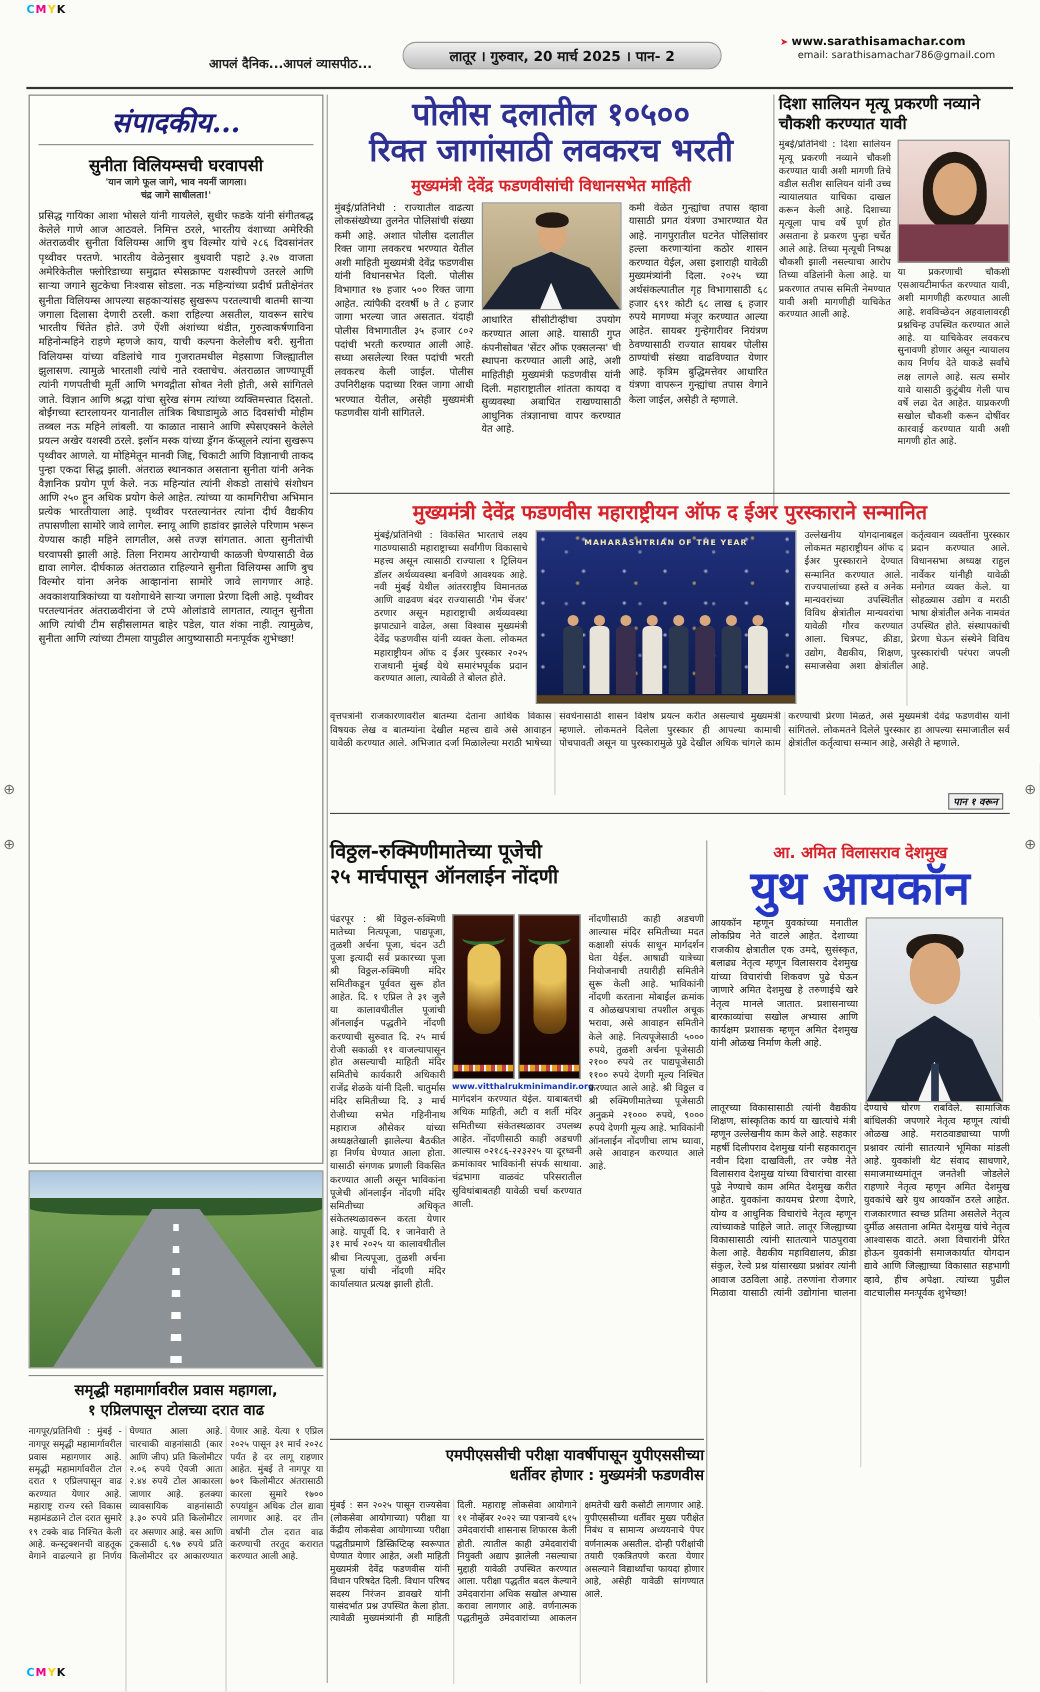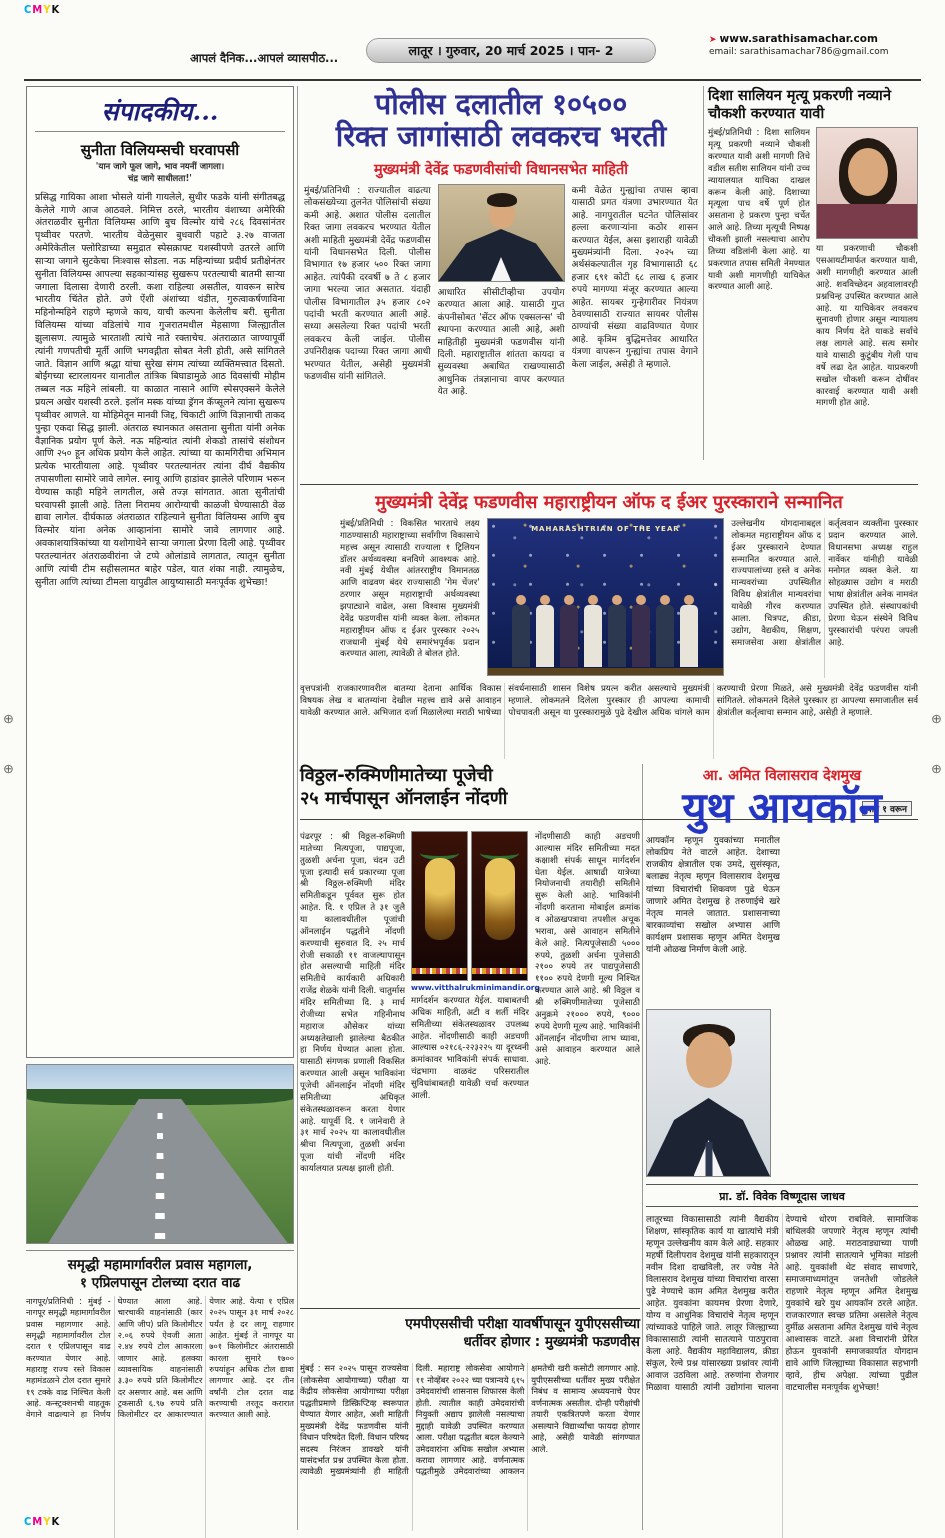--- a/index.html
+++ b/index.html
@@ -14,21 +14,21 @@
   .masthead{position:absolute;left:2px;top:2px;width:152px;height:42px;background:#d81f26;
             border:2px solid #f2c12e;border-radius:4px;display:flex;align-items:center;justify-content:center;}
   .masthead span{color:#fff;font-weight:bold;font-size:20px;text-shadow:1px 1px 0 #7a0d10;white-space:nowrap;}
   .tagline{position:absolute;left:166px;top:20px;font-size:11.5px;font-weight:bold;color:#222;white-space:nowrap;}
   .dateline{position:absolute;left:342px;top:8px;width:288px;height:23px;border-radius:12px;
             background:linear-gradient(#f0f0f0,#bfbfbf);border:1px solid #999;
             display:flex;align-items:center;justify-content:center;font-size:12.5px;font-weight:bold;}
   .webbox{position:absolute;right:0;top:2px;width:212px;font-size:10.5px;text-align:left;}
   .webbox .site{font-weight:bold;color:#111;}
   .webbox .arrow{color:#d81f26;font-size:9px;margin-right:3px;}
-  .webbox .mail{font-size:9px;color:#222;margin-top:2px;}
+  .webbox .mail{font-size:9px;color:#222;margin-top:2px;text-align:center;}
   .header-rule{position:absolute;left:24px;right:24px;top:79px;height:2px;background:#333;}
   
   .vline{position:absolute;width:1px;background:#9a9a9a;}
   .body-text{font-size:9px;line-height:1.38;text-align:justify;color:#151515;overflow:hidden;}
   .cols3{column-count:3;column-gap:7px;column-rule:1px solid #ccc;}
   .cols2{column-count:2;column-gap:7px;column-rule:1px solid #ccc;}
   
   .editorial{position:absolute;left:26px;top:86px;width:268px;height:972px;border:1px solid #777;
              padding:6px 8px;box-sizing:border-box;background:#fdfdfa;}
   .edit-script{font-family:"DejaVu Serif",serif;font-style:italic;font-weight:bold;font-size:25px;
@@ -86,44 +86,44 @@
   .police-body{display:flex;gap:7px;}
   .police-body .col{width:127px;height:258px;}
   .photo-fadnavis{width:127px;height:98px;margin-bottom:4px;}
   
   .disha{position:absolute;left:708px;top:86px;width:210px;}
   .disha-head{font-size:14.5px;font-weight:bold;line-height:1.25;margin-bottom:5px;}
   .disha-body{display:flex;gap:6px;}
   .disha-body .col{width:102px;height:312px;font-size:8.6px;}
   .photo-disha{width:102px;height:112px;margin-bottom:4px;}
   
-  .award{position:absolute;left:300px;top:484px;width:618px;height:336px;border-top:1.5px solid #444;
+  .award{position:absolute;left:300px;top:448px;width:618px;height:292px;border-top:1.5px solid #444;
          border-bottom:1.5px solid #444;box-sizing:border-box;padding-top:4px;}
   .award-head{font-size:18px;font-weight:bold;color:#d6222a;text-align:center;margin-bottom:5px;}
   .award-row{display:flex;gap:7px;margin-left:40px;}
   .award-row .left{width:148px;height:160px;font-size:8.6px;}
   .photo-award{width:252px;height:158px;}
   .award-row .right{width:198px;height:160px;font-size:8.6px;}
   .award-bottom{margin-top:5px;height:76px;font-size:8.6px;}
   .page-note{position:absolute;right:6px;bottom:3px;font-size:9px;font-weight:bold;border:1px solid #666;
-             padding:0 4px;background:#eee;}
+             padding:0 4px;background:#eee;font-style:italic;}
   
   .vitthal{position:absolute;left:300px;top:764px;width:340px;}
   .vitthal-head{font-size:18px;font-weight:bold;line-height:1.25;margin-bottom:22px;}
   .vitthal-body{display:flex;gap:6px;}
   .vitthal-body .col{width:106px;height:452px;font-size:8.6px;}
   .vitthal-body .mid{width:118px;}
   .deity-wrap{display:flex;gap:3px;margin-bottom:2px;}
   .photo-deity{width:57px;height:150px;}
   .deity-cap{font-size:7.5px;color:#1a3ab8;text-align:center;margin-bottom:3px;font-weight:bold;}
   
   .youth{position:absolute;left:646px;top:764px;width:272px;}
   .youth-kicker{font-size:14.5px;font-weight:bold;color:#d6222a;text-align:center;}
   .youth-head{font-size:42px;font-weight:bold;color:#2336c4;text-align:center;line-height:1.05;margin:2px 0 4px 0;}
-  .youth-introrow{display:flex;gap:7px;margin-top:4px;flex-direction:column;}
+  .youth-introrow{display:flex;gap:7px;margin-top:4px;}
   .youth-intro{width:134px;height:168px;font-size:8.8px;}
   .photo-youth{width:125px;height:168px;}
   .youth-byline{margin:7px 0 6px 0;padding:3px 0;border-top:1px solid #555;border-bottom:1px solid #555;
                 text-align:center;font-weight:bold;font-size:11px;}
   .youth-body{height:332px;font-size:8.7px;}
   
   .samruddhi{position:absolute;left:26px;top:1250px;width:268px;border-top:1px solid #888;padding-top:5px;}
   .samruddhi-head{font-size:13.5px;font-weight:bold;text-align:center;line-height:1.3;margin-bottom:5px;}
   .samruddhi-body{height:248px;font-size:8.2px;}
   .photo-highway{position:absolute;left:26px;top:1064px;width:268px;height:180px;}
@@ -278,21 +278,20 @@
     <div class="youth-introrow">
       <div class="youth-intro body-text">आयकॉन म्हणून युवकांच्या मनातील लोकप्रिय नेते वाटले आहेत. देशाच्या राजकीय क्षेत्रातील एक उमदे, सुसंस्कृत, बलाढ्य नेतृत्व म्हणून विलासराव देशमुख यांच्या विचारांची शिकवण पुढे घेऊन जाणारे अमित देशमुख हे तरुणाईचे खरे नेतृत्व मानले जातात. प्रशासनाच्या बारकाव्यांचा सखोल अभ्यास आणि कार्यक्षम प्रशासक म्हणून अमित देशमुख यांनी ओळख निर्माण केली आहे.</div>
       <div class="photo photo-youth">
         <div class="hair" style="width:52px;height:26px;left:36px;top:14px;"></div>
         <div class="face" style="width:46px;height:56px;left:39px;top:22px;"></div>
         <div class="suit cut" style="height:78px;"></div>
         <div class="shirt" style="width:30px;height:36px;"></div>
         <div class="tie" style="width:7px;height:34px;background:#2c3850;"></div>
       </div>
     </div>
-    <div class="youth-byline">प्रा. डॉ. विवेक विष्णूदास जाधव</div>
     <div class="youth-body body-text cols2">लातूरच्या विकासासाठी त्यांनी वैद्यकीय शिक्षण, सांस्कृतिक कार्य या खात्यांचे मंत्री म्हणून उल्लेखनीय काम केले आहे. सहकार महर्षी दिलीपराव देशमुख यांनी सहकारातून नवीन दिशा दाखविली, तर ज्येष्ठ नेते विलासराव देशमुख यांच्या विचारांचा वारसा पुढे नेण्याचे काम अमित देशमुख करीत आहेत. युवकांना कायमच प्रेरणा देणारे, योग्य व आधुनिक विचारांचे नेतृत्व म्हणून त्यांच्याकडे पाहिले जाते. लातूर जिल्ह्याच्या विकासासाठी त्यांनी सातत्याने पाठपुरावा केला आहे. वैद्यकीय महाविद्यालय, क्रीडा संकुल, रेल्वे प्रश्न यांसारख्या प्रश्नांवर त्यांनी आवाज उठविला आहे. तरुणांना रोजगार मिळावा यासाठी त्यांनी उद्योगांना चालना देण्याचे धोरण राबविले. सामाजिक बांधिलकी जपणारे नेतृत्व म्हणून त्यांची ओळख आहे. मराठवाड्याच्या पाणी प्रश्नावर त्यांनी सातत्याने भूमिका मांडली आहे. युवकांशी थेट संवाद साधणारे, समाजमाध्यमांतून जनतेशी जोडलेले राहणारे नेतृत्व म्हणून अमित देशमुख युवकांचे खरे युथ आयकॉन ठरले आहेत. राजकारणात स्वच्छ प्रतिमा असलेले नेतृत्व दुर्मीळ असताना अमित देशमुख यांचे नेतृत्व आश्वासक वाटते. अशा विचारांनी प्रेरित होऊन युवकांनी समाजकार्यात योगदान द्यावे आणि जिल्ह्याच्या विकासात सहभागी व्हावे, हीच अपेक्षा. त्यांच्या पुढील वाटचालीस मनःपूर्वक शुभेच्छा!</div>
   </div>
 
   <div class="mpsc">
     <div class="mpsc-head">
       <div>एमपीएससीची परीक्षा यावर्षीपासून युपीएससीच्या</div>
       <div>धर्तीवर होणार : मुख्यमंत्री फडणवीस</div>
     </div>
     <div class="mpsc-body body-text cols3">मुंबई : सन २०२५ पासून राज्यसेवा (लोकसेवा आयोगाच्या) परीक्षा या केंद्रीय लोकसेवा आयोगाच्या परीक्षा पद्धतीप्रमाणे डिस्क्रिप्टिव्ह स्वरूपात घेण्यात येणार आहेत, अशी माहिती मुख्यमंत्री देवेंद्र फडणवीस यांनी विधान परिषदेत दिली. विधान परिषद सदस्य निरंजन डावखरे यांनी यासंदर्भात प्रश्न उपस्थित केला होता. त्यावेळी मुख्यमंत्र्यांनी ही माहिती दिली. महाराष्ट्र लोकसेवा आयोगाने ११ नोव्हेंबर २०२२ च्या पत्रान्वये ६१५ उमेदवारांची शासनास शिफारस केली होती. त्यातील काही उमेदवारांची नियुक्ती अद्याप झालेली नसल्याचा मुद्दाही यावेळी उपस्थित करण्यात आला. परीक्षा पद्धतीत बदल केल्याने उमेदवारांना अधिक सखोल अभ्यास करावा लागणार आहे. वर्णनात्मक पद्धतीमुळे उमेदवारांच्या आकलन क्षमतेची खरी कसोटी लागणार आहे. युपीएससीच्या धर्तीवर मुख्य परीक्षेत निबंध व सामान्य अध्ययनाचे पेपर वर्णनात्मक असतील. दोन्ही परीक्षांची तयारी एकत्रितपणे करता येणार असल्याने विद्यार्थ्यांचा फायदा होणार आहे, असेही यावेळी सांगण्यात आले.</div>
   </div>

